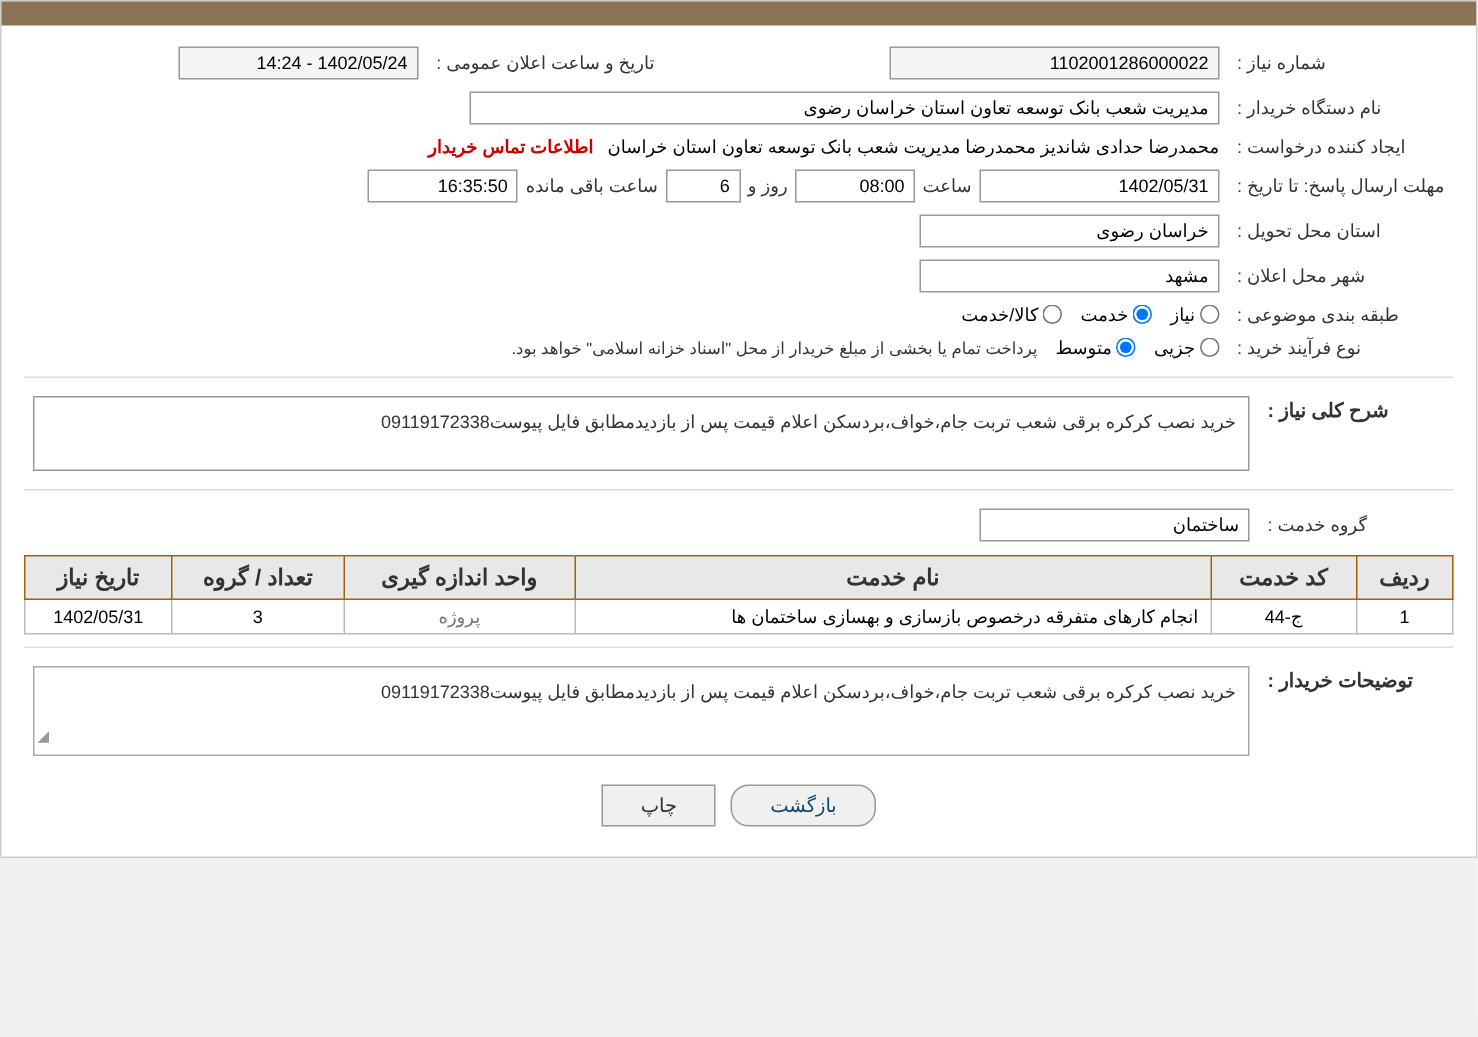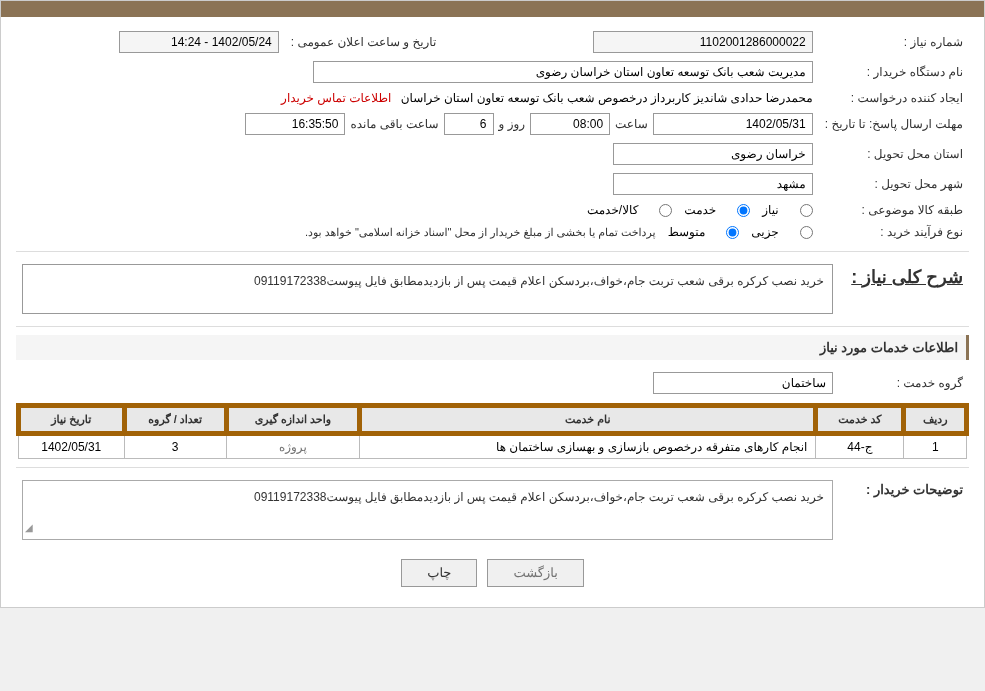--- a/index.html
+++ b/index.html
@@ -30,21 +30,21 @@
       width: 100%;
       border-collapse: collapse;
     }
     .info-table td {
       padding: 4px 6px;
       vertical-align: middle;
       font-size: 12px;
     }
     .label-cell {
       color: #333;
-      text-align: right;
+      text-align: left;
       white-space: nowrap;
       font-weight: normal;
       width: 130px;
     }
     .value-cell {
       text-align: right;
     }
     .input-box {
       border: 1px solid #999;
       background: #fff;
@@ -58,21 +58,21 @@
     .input-time { width: 80px; }
     .input-days { width: 50px; }
     .input-remain { width: 100px; }
     .datetime-label {
       white-space: nowrap;
       color: #333;
     }
     .contact-link {
       color: #cc0000;
       text-decoration: none;
-      font-weight: normal;
+      font-weight: bold;
     }
     .section-title {
       background: #f5f5f5;
       border-right: 3px solid #8B7355;
       padding: 5px 8px;
       font-weight: bold;
       font-size: 13px;
       color: #333;
       margin: 8px 0;
     }
@@ -87,42 +87,42 @@
       color: #333;
     }
     .radio-group {
       display: flex;
       gap: 12px;
       align-items: center;
       flex-direction: row;
     }
     .radio-item {
       display: flex;
-      align-items: flex-end;
-      gap: 21px;
+      align-items: flex-start;
+      gap: 3px;
     }
     .radio-input {
       margin: 0;
     }
     .divider {
       border: none;
       border-top: 1px solid #ddd;
       margin: 8px 0;
     }
     .services-table {
       width: 100%;
       border-collapse: collapse;
       margin-top: 5px;
     }
     .services-table th {
       background: #e8e8e8;
-      border: 5px solid #a16207;
+      border: 1px solid #a16207;
       padding: 5px 8px;
       text-align: center;
-      font-size: 11px;
+      font-size: 15px;
       color: #333;
     }
     .services-table td {
       border: 1px solid #bbb;
       padding: 4px 8px;
       text-align: center;
       font-size: 12px;
     }
     .services-table td.service-name {
       text-align: right;
@@ -144,21 +144,22 @@
       font-family: Liberation Serif, serif;
       cursor: pointer;
       border: 1px solid #999;
     }
     .btn-print {
       background: #f0f0f0;
       color: #333;
     }
     .btn-back {
       background: #f0f0f0;
-      color: #737373;
+      color: #0c4a6e;
+      border-radius: 12px;
     }
     .shaded-input {
       background: #f5f5f5;
     }
     .inline-flex {
       display: flex;
       align-items: center;
       gap: 5px;
     }
     .notes-box {
@@ -207,21 +208,21 @@
       <tr>
         <td class="label-cell">نام دستگاه خریدار :</td>
         <td class="value-cell" colspan="3">
           <input class="input-box" style="width: 500px;" type="text" readonly="" value="مدیریت شعب بانک توسعه تعاون استان خراسان رضوی">
         </td>
       </tr>
 
       <tr>
         <td class="label-cell">ایجاد کننده درخواست :</td>
         <td class="value-cell" colspan="3">
-          <span style="margin-left:6px;">محمدرضا حدادی شاندیز کاربرداز درخصوص شعب بانک توسعه تعاون استان خراسان</span>
+          <span style="margin-left:6px;">محمدرضا حدادی شاندیز محمدرضا مدیریت شعب بانک توسعه تعاون استان خراسان</span>
           <a class="contact-link" href="#">اطلاعات تماس خریدار</a>
         </td>
       </tr>
 
       <tr>
         <td class="label-cell">مهلت ارسال پاسخ: تا تاریخ :</td>
         <td class="value-cell" colspan="3">
           <div class="inline-flex">
             <input class="input-box input-date" type="text" readonly="" value="1402/05/31" style="">
             <span class="datetime-label">ساعت</span>
@@ -235,28 +236,28 @@
       </tr>
 
       <tr>
         <td class="label-cell">استان محل تحویل :</td>
         <td class="value-cell" colspan="3">
           <input class="input-box" style="width: 200px;" type="text" readonly="" value="خراسان رضوی">
         </td>
       </tr>
 
       <tr>
-        <td class="label-cell">شهر محل تحویل :</td>
+        <td class="label-cell">شهر محل اعلان :</td>
         <td class="value-cell" colspan="3">
           <input class="input-box" style="width: 200px;" type="text" readonly="" value="مشهد">
         </td>
       </tr>
 
       <tr>
-        <td class="label-cell">طبقه کالا موضوعی :</td>
+        <td class="label-cell">طبقه بندی موضوعی :</td>
         <td class="value-cell" colspan="3">
           <div class="radio-group">
             <div class="radio-item">
               <input type="radio" name="category" value="kala" class="radio-input" style="">
               <span>نیاز</span>
             </div>
             <div class="radio-item">
               <input type="radio" name="category" value="khadamat" checked="" class="radio-input" style="">
               <span>خدمت</span>
             </div>
@@ -287,33 +288,32 @@
         </td>
       </tr>
     </tbody>
       </table>
 
     <hr class="divider">
 
     <table class="info-table">
       <tbody>
           <tr>
-        <td class="label-cell" style="vertical-align:top; padding-top:6px; font-weight:bold; font-size:18px;text-decoration:underline;">شرح کلی نیاز :</td>
+        <td class="label-cell" style="vertical-align:top; padding-top:6px; font-weight:bold; font-size:13px;">شرح کلی نیاز :</td>
         <td>
           <div class="description-box">
             <span>خرید نصب کرکره برقی شعب تربت جام،خواف،بردسکن اعلام قیمت پس از بازدیدمطابق فایل پیوست09119172338</span>
           </div>
         </td>
       </tr>
     </tbody>
       </table>
 
     <hr class="divider">
 
-    <div class="section-title">اطلاعات خدمات مورد نیاز</div>
 
     <table class="info-table">
       <tbody>
           <tr>
         <td class="label-cell">گروه خدمت :</td>
         <td>
           <input class="input-box" style="width: 180px;" type="text" readonly="" value="ساختمان">
         </td>
       </tr>
     </tbody>

